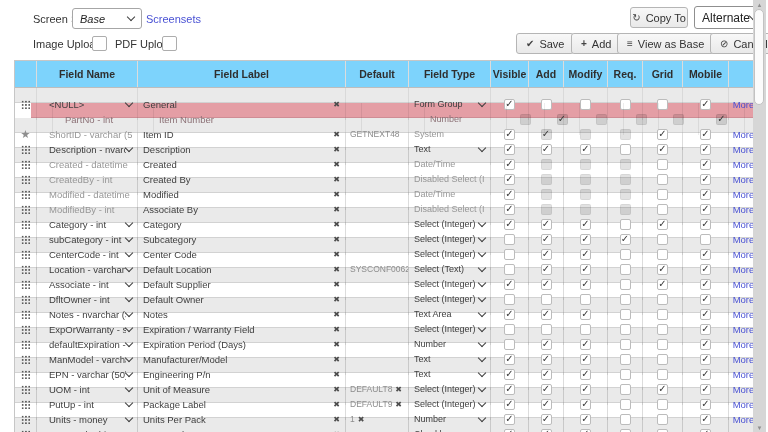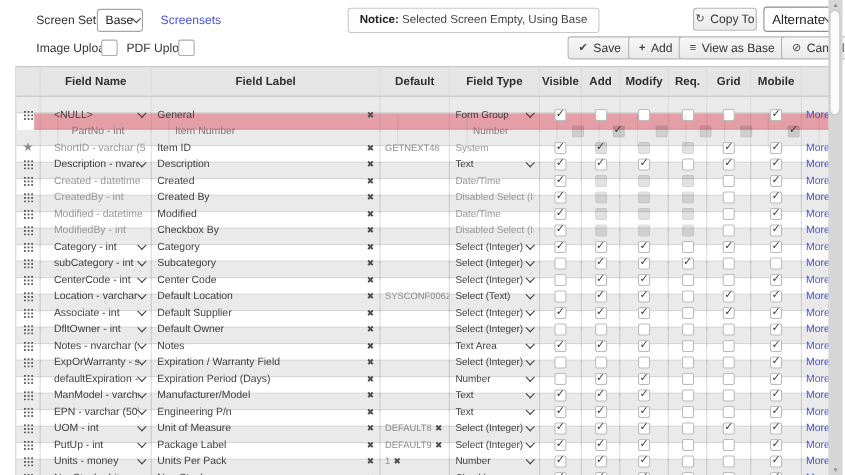--- a/index.html
+++ b/index.html
@@ -21,21 +21,21 @@
        padding:0 9px;height:21px;box-sizing:border-box;cursor:pointer;white-space:nowrap;}
   .btn .bicon{font-size:10px;color:#444;line-height:1;}
   .tcb{width:15px;height:15px;background:#fff;border:1px solid #adadad;border-radius:2px;
        box-sizing:border-box;cursor:pointer;}
   .car{width:5px;height:5px;border-right:1.6px solid #3e3e3e;border-bottom:1.6px solid #3e3e3e;
        transform:rotate(45deg);display:inline-block;flex:none;margin-top:-3px;}
   
   .tbl{position:absolute;left:14px;top:60px;width:743px;
        border-left:1px solid #c6c6c6;border-right:1px solid #c6c6c6;box-sizing:content-box;
        --cols:22px 101px 208px 63px 82px 38px 35px 44px 35px 40px 46px 29px;}
-  .thead{display:grid;grid-template-columns:var(--cols);height:28px;background:#e5e5e5;
+  .thead{display:grid;grid-template-columns:var(--cols);height:28px;background:#7dd3fc;
          border-top:1px solid #c6c6c6;border-bottom:1px solid #bdbdbd;box-sizing:border-box;}
   .thead .hcell{display:flex;align-items:center;justify-content:center;font-size:10.5px;
                 font-weight:bold;color:#2f2f2f;border-right:1px solid #dcdcdc;overflow:hidden;}
   .thead .hcell:last-child{border-right:none;}
   .trow{display:grid;grid-template-columns:var(--cols);height:15px;box-sizing:border-box;
         border-bottom:1px solid #d2d2d2;background:#fff;}
   .trow.gray{background:#eaeaea;}
   .trow.pink{background:#e49ea5;border-bottom-color:#cf8d95;margin-left:16px;}
   .cell{display:flex;align-items:center;border-right:1px solid rgba(0,0,0,0.07);
         overflow:hidden;white-space:nowrap;box-sizing:border-box;}
@@ -68,28 +68,25 @@
           justify-content:center;font-size:6px;color:#8f8f8f;cursor:pointer;}
   .vthumb{position:absolute;left:1px;top:9px;width:10px;height:96px;background:#fbfbfb;
           border:1px solid #c2c2c2;border-radius:5px;box-sizing:border-box;cursor:pointer;}
 </style>
 </head>
 <body>
 
 <div id="app">
 
   <span class="abs tlabel" style="left:33px;top:8px;">Screen Set ID</span>
-  <div class="abs tselect" style="left:88px;top:8px;width:42px;height:21px;">
+  <div class="abs tselect" style="left:72px;top:8px;width:70px;height:21px;font-style:italic;">
     <span>Base</span>
     <span class="car"></span>
   </div>
   <a class="abs tlink" style="left:146px;top:8px;">Screensets</a>
-  <div class="abs notice" style="left:316px;top:7px;">
-    <b>Notice:</b><span> Selected Screen Empty, Using Base</span>
-  </div>
   <button class="abs btn" style="left:630px;top:7px;width:58px;justify-content:center;">
     <span class="bicon">↻</span>
     <span>Copy To</span>
   </button>
   <div class="abs tselect" style="left:694px;top:6px;width:66px;height:23px;border-color:#8f8f8f;font-size:12px;">
     <span>Alternate</span>
     <span class="car"></span>
   </div>
 
   <span class="abs tlabel" style="left:33px;top:33px;">Image Upload</span>
@@ -391,21 +388,21 @@
           </div>
         </div>
         <div class="trow white">
           <div class="cell c-handle">
             <span class="dragdots"></span>
           </div>
           <div class="cell c-name">
             <span class="txt muted">ModifiedBy - int</span>
           </div>
           <div class="cell c-label">
-            <span class="txt">Checkbox By</span>
+            <span class="txt">Associate By</span>
             <span class="xicon">✖</span>
           </div>
           <div class="cell c-def"></div>
           <div class="cell c-type">
             <span class="txt typetxt muted">Disabled Select (Integer)</span>
           </div>
           <div class="cell c-check">
             <span class="cb">✓</span>
           </div>
           <div class="cell c-check">

